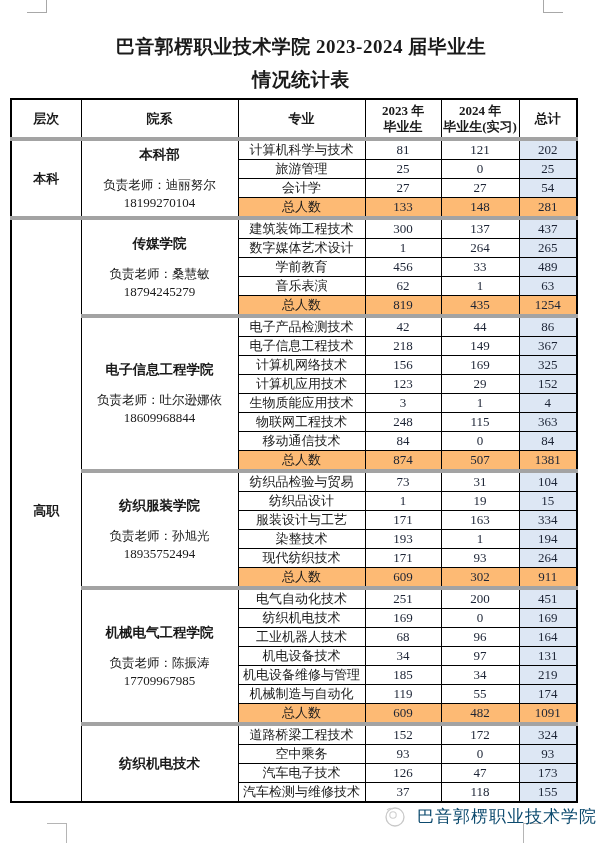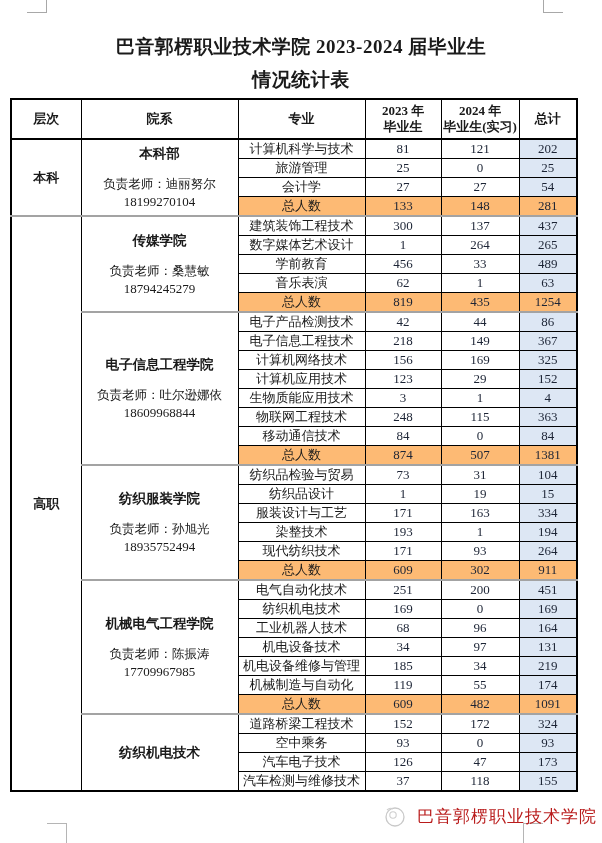--- a/index.html
+++ b/index.html
@@ -49,37 +49,37 @@
     border-bottom:2px solid #000;
     background:#ffffff;
   }
   th .hline { display:block; white-space:nowrap; line-height:16px; }
   table.stats td {
     height:19px;
     font-size:13px;
     line-height:18px;
     padding:0 1px;
   }
-  tr.section-start td { border-top:2px solid #a3a3a3; }
+  tr.section-start td { border-top:4px solid #a3a3a3; }
   td.level-cell { font-weight:bold; font-size:14px; }
   td.dept-cell  { padding:2px 4px; }
   .dept-name  { font-weight:bold; font-size:13.5px; margin-bottom:13px; }
   .dept-teacher { font-size:12.5px; line-height:17px; }
   .dept-phone   { font-size:13px; line-height:17px; }
   td.dept-cell.name-only .dept-name { margin-bottom:0; }
   td.major-cell { font-size:13px; }
   td.num-cell   { font-size:13px; color:#1c2435; }
   td.total-col  { background:#dde7f4; }
   tr.sum-row td { background:#fdba74; }
 
   .watermark {
     position:absolute;
     top:804px; right:5px;
     display:flex; align-items:center; gap:10px;
-    color:#b91c1c;
+    color:#0c4a6e;
     font-size:17px;
     letter-spacing:1px;
     white-space:nowrap;
   }
   .watermark svg { display:block; }
 </style>
 </head>
 <body>
 
 <div class="page">

